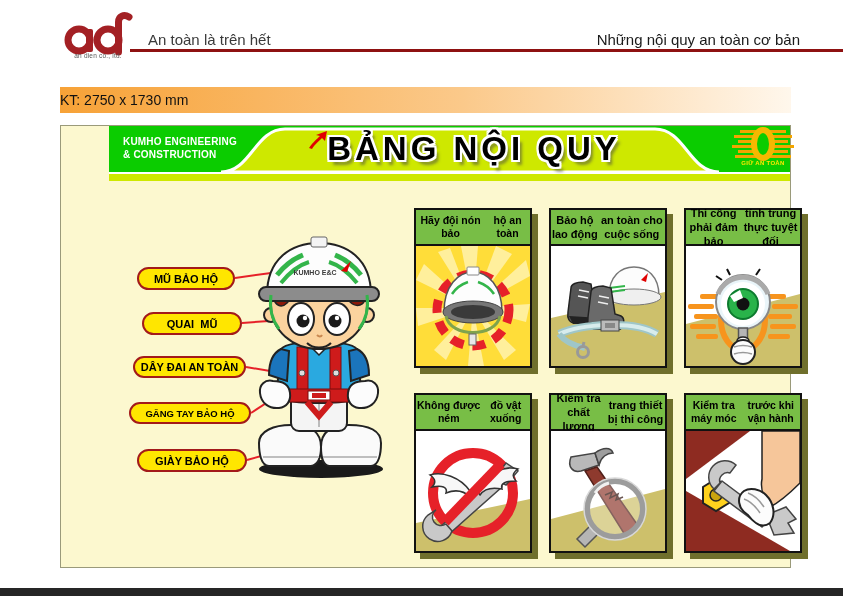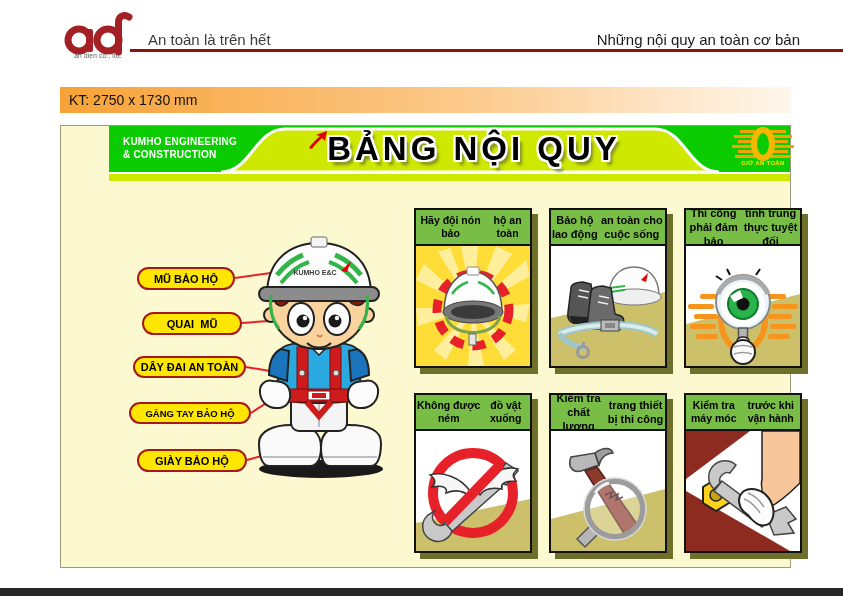--- a/index.html
+++ b/index.html
@@ -9,21 +9,21 @@
   
   #logo{position:absolute;left:62px;top:12px;width:72px;height:48px;}
   #logo-sub{position:absolute;left:62px;top:52px;width:72px;font-size:6.5px;color:#555;text-align:center;letter-spacing:.2px;}
   #tagline-left{position:absolute;left:132px;top:31px;font-size:15px;color:#3a3a3a;margin-left:16px;}
   #tagline-right{position:absolute;right:43px;top:31px;font-size:15px;color:#1a1a1a;}
   #red-rule{position:absolute;left:130px;top:49px;right:0;height:3px;background:#8e1111;}
 
   
   #kt-bar{position:absolute;left:60px;top:87px;width:731px;height:26px;
     background:linear-gradient(to right,#f7a237,#fbc98a 55%,#fff7ec);
-    font-size:14px;color:#111;line-height:26px;padding-left:9px;box-sizing:border-box;}
+    font-size:14px;color:#111;line-height:26px;box-sizing:border-box;}
 
   
   #board{position:absolute;left:60px;top:125px;width:731px;height:443px;border:1px solid #9a9a7a;background:#fcf8cf;box-sizing:border-box;padding-left:48px;}
   #band{position:relative;height:46px;background:#0bcc00;}
   #band svg.tabshape{position:absolute;left:0;top:0;}
   #company{position:absolute;left:14px;top:9px;color:#fff;font-weight:bold;font-size:10px;line-height:1.3;letter-spacing:.2px;}
   #company-arrow{position:absolute;left:198px;top:4px;}
   #board-title{position:absolute;left:150px;top:4px;width:430px;text-align:center;
     font-size:33px;font-weight:bold;letter-spacing:4px;color:#000;
     text-shadow:-2px -2px 0 #fff,-2px 0 0 #fff,-2px 2px 0 #fff,0 -2px 0 #fff,0 2px 0 #fff,2px -2px 0 #fff,2px 0 0 #fff,2px 2px 0 #fff,4px 5px 3px rgba(70,70,70,.55);}

